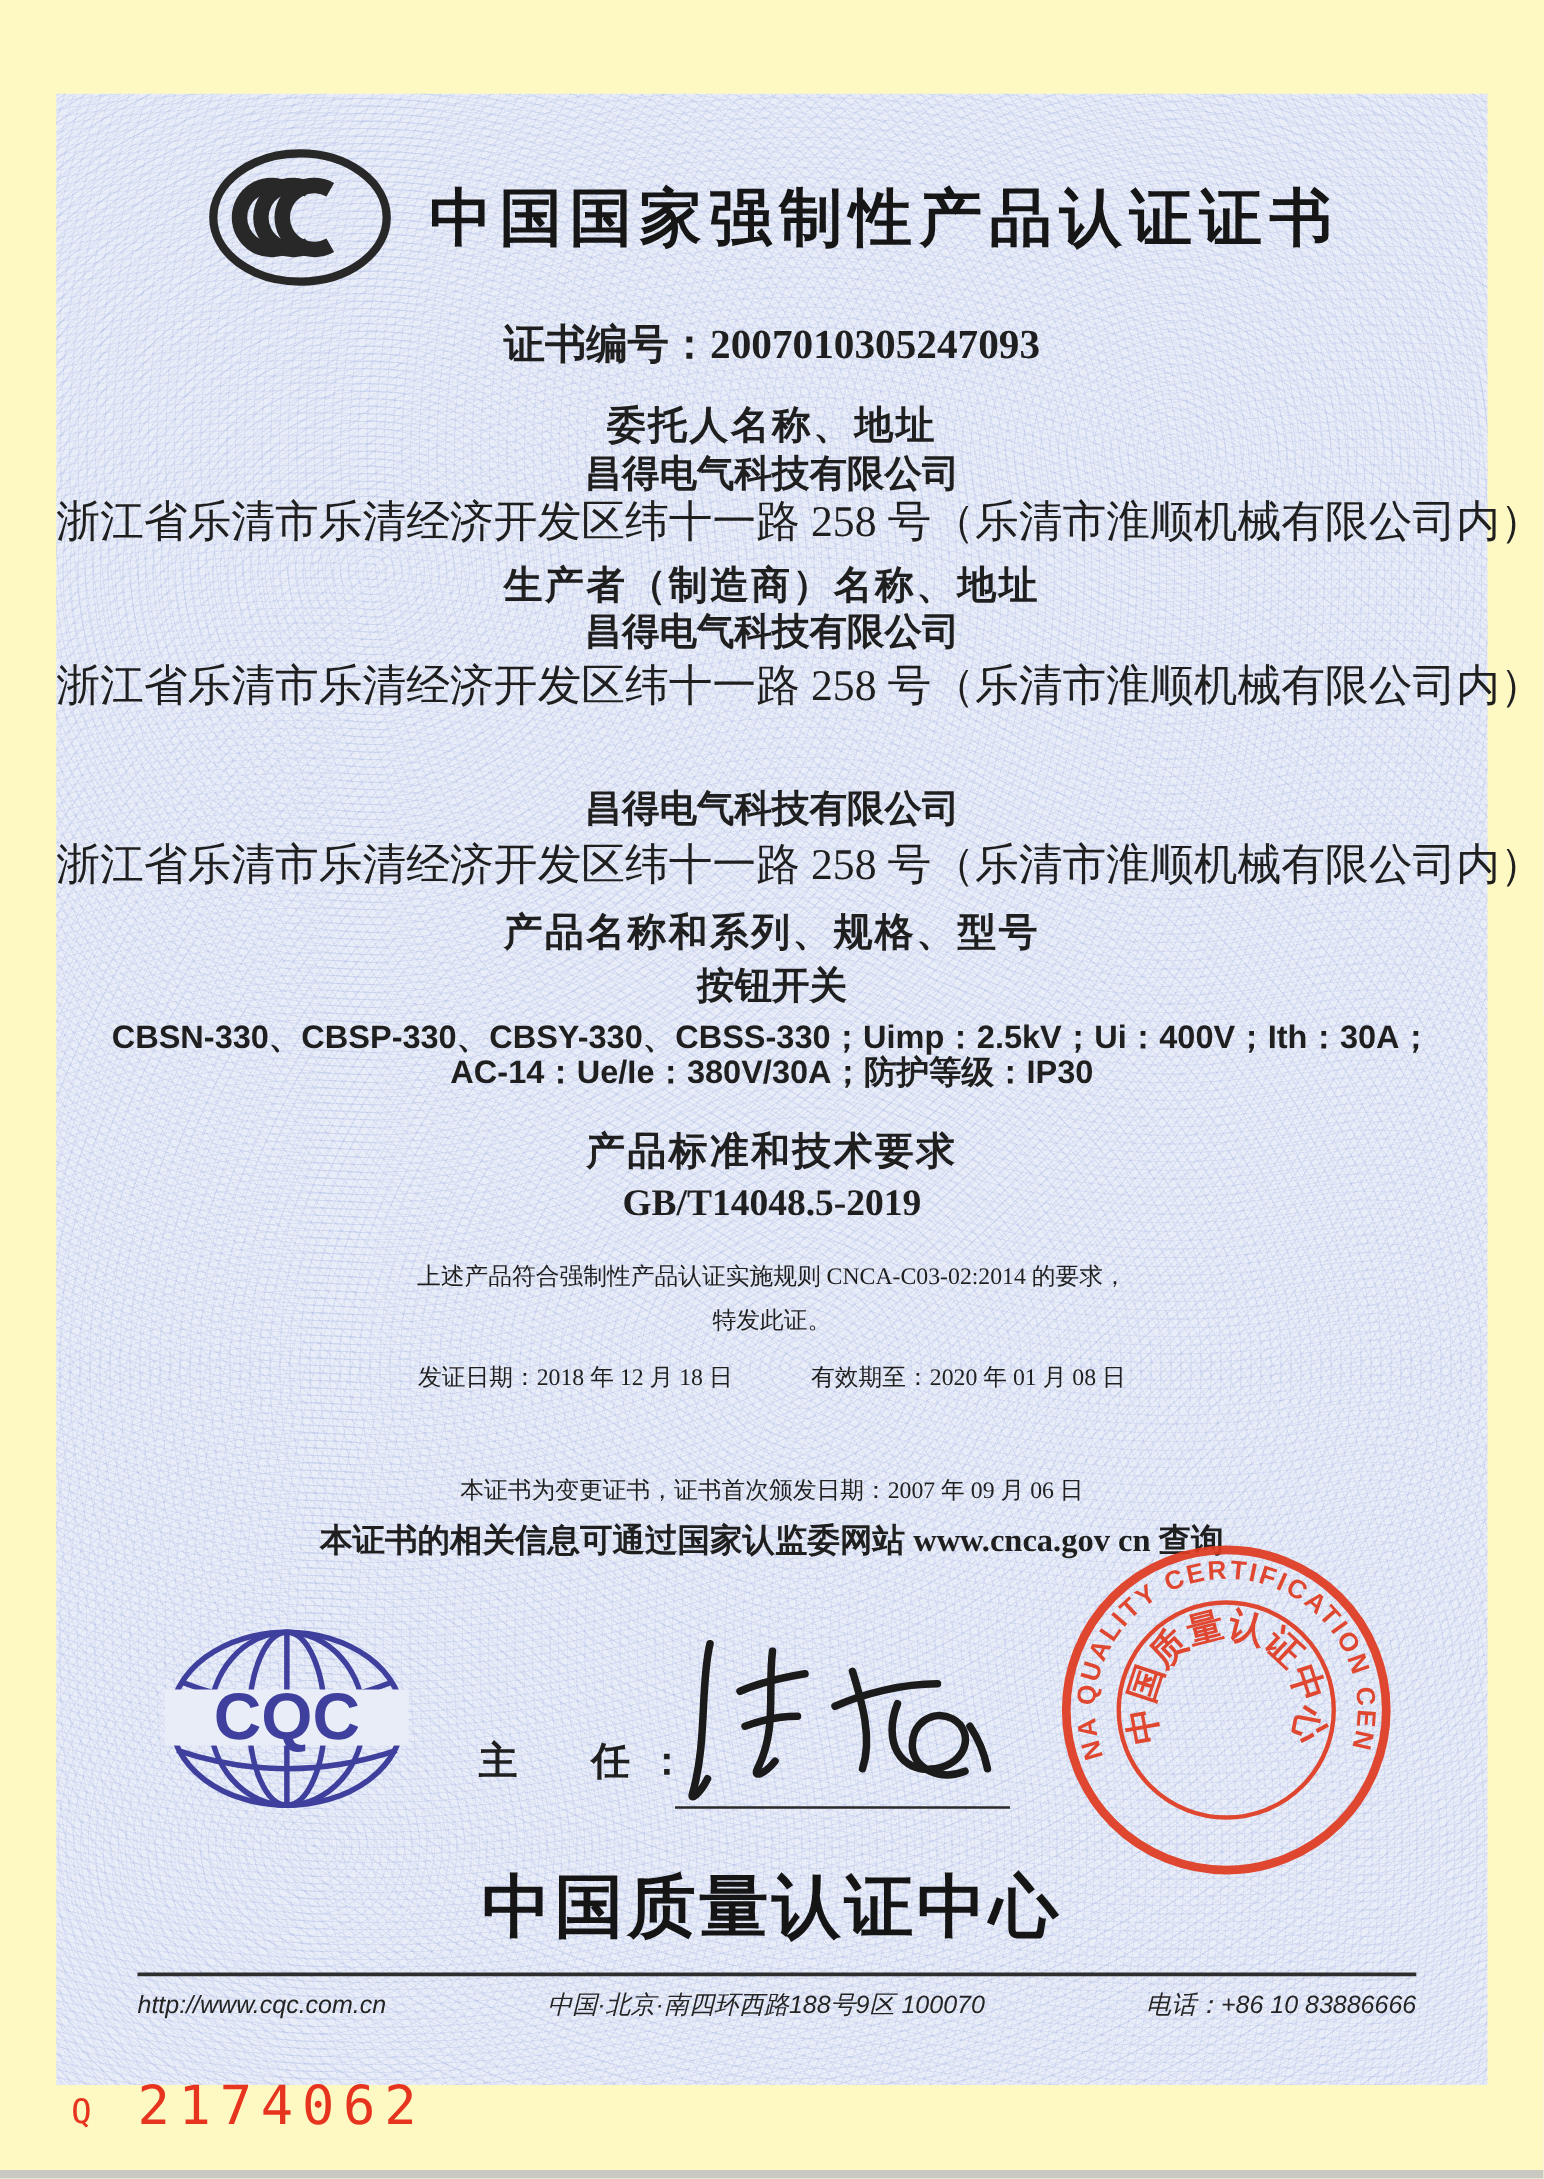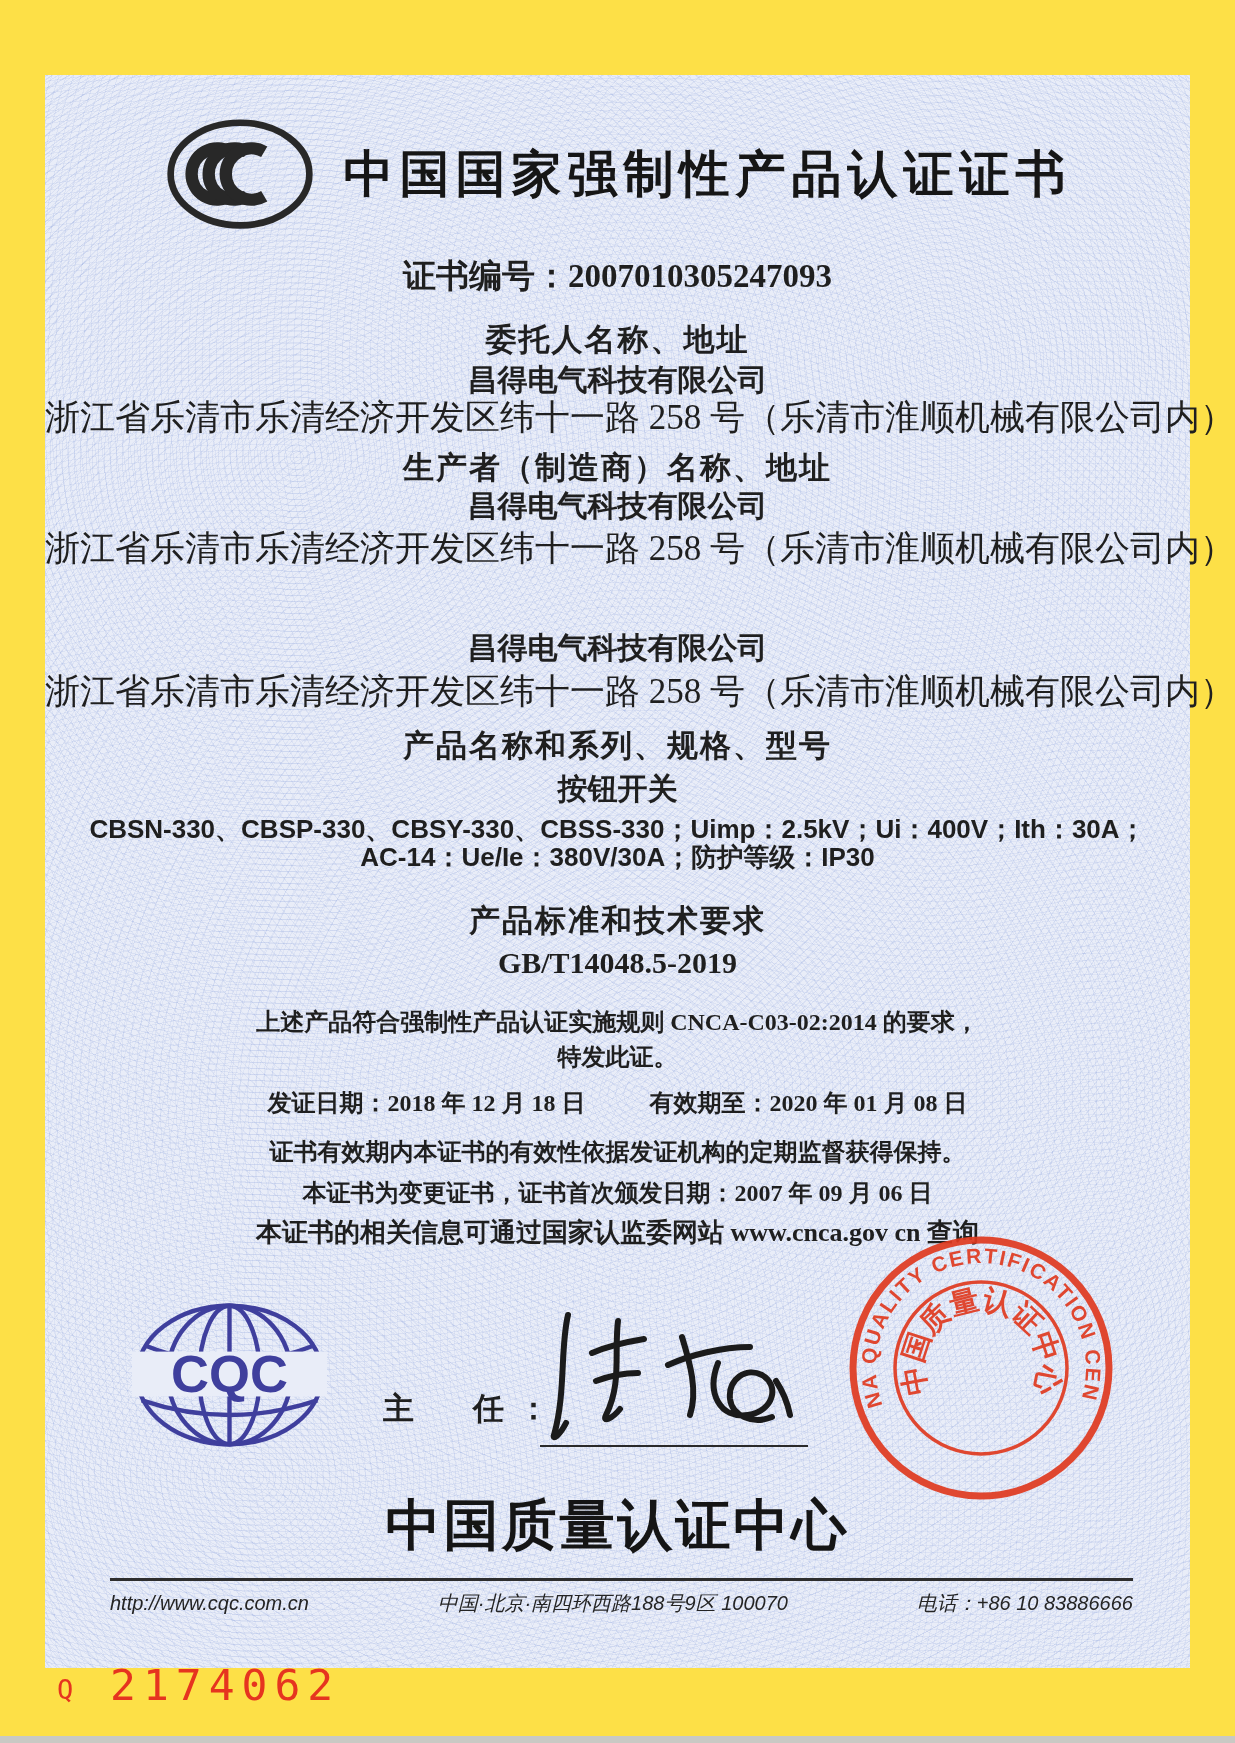--- a/index.html
+++ b/index.html
@@ -1,31 +1,31 @@
 <!DOCTYPE html>
 <html><head>
 <meta charset="utf-8">
 <style>
   html,body{margin:0;padding:0;background:#f6f6f3;}
-  .page{position:relative;width:1235px;height:1743px;background:#fde047;overflow:hidden;
+  .page{position:relative;width:1235px;height:1743px;background:#fef9c3;overflow:hidden;
         font-family:"Liberation Serif","DejaVu Serif",serif;color:#1f1f1f;}
   .cert{position:absolute;left:45px;top:75px;width:1145px;height:1593px;
         background-color:#e9edf8;
         background-image:
           repeating-radial-gradient(circle at 22% 24%, rgba(128,152,216,.15) 0 1px, rgba(0,0,0,0) 1px 6px),
           repeating-radial-gradient(circle at 78% 18%, rgba(128,152,216,.13) 0 1px, rgba(0,0,0,0) 1px 7px),
           repeating-radial-gradient(circle at 52% 64%, rgba(128,152,216,.12) 0 1px, rgba(0,0,0,0) 1px 8px),
           repeating-radial-gradient(circle at 18% 88%, rgba(128,152,216,.12) 0 1px, rgba(0,0,0,0) 1px 6px),
           repeating-radial-gradient(circle at 92% 78%, rgba(128,152,216,.11) 0 1px, rgba(0,0,0,0) 1px 7px);}
   .line{position:absolute;left:0;right:0;text-align:center;line-height:40px;white-space:nowrap;}
   .h{font-weight:700;font-size:31px;letter-spacing:2px;font-family:"Liberation Sans","DejaVu Sans",sans-serif;}
   .kai{font-size:30px;font-weight:600;}
   .addr{font-size:35px;font-weight:500;}
   .mono-models{font-family:"Liberation Sans","DejaVu Sans",sans-serif;font-size:26px;font-weight:600;}
-  .stmt{font-size:24px;font-weight:700;}
+  .stmt{font-size:19px;font-weight:400;}
   .header-row{position:absolute;top:42px;left:0;right:0;display:flex;align-items:center;justify-content:center;gap:28px;}
   .cert-title{font-family:"Liberation Sans","DejaVu Sans",sans-serif;font-weight:700;font-size:50px;letter-spacing:6px;color:#161616;}
   .cert-no{font-size:33px;font-weight:700;}
   .org-big{font-family:"Liberation Sans","DejaVu Sans",sans-serif;font-size:55px;font-weight:700;letter-spacing:3px;color:#151515;}
   .director{position:absolute;font-size:31px;font-weight:700;letter-spacing:14px;}
   .sig-line{position:absolute;border-bottom:2px solid #2a2a2a;}
   .footer-rule{position:absolute;border-top:3px solid #2e2e2e;}
   .footer-row{position:absolute;display:flex;justify-content:space-between;align-items:baseline;
               font-family:"Liberation Sans","DejaVu Sans",sans-serif;font-size:20px;color:#242424;font-style:italic;}
   .serial{position:absolute;color:#e6341f;font-family:"DejaVu Sans Mono","Liberation Mono",monospace;}
@@ -73,21 +73,20 @@
     <div class="line h" style="top:826px">产品标准和技术要求</div>
     <div class="line kai" style="top:868px">GB/T14048.5-2019</div>
 
     <div class="line stmt" style="top:927px">上述产品符合强制性产品认证实施规则 CNCA-C03-02:2014 的要求，</div>
     <div class="line stmt" style="top:962px">特发此证。</div>
 
     <div class="line stmt" style="top:1008px">
       <span>发证日期：2018 年 12 月 18 日</span>
       <span style="margin-left:58px">有效期至：2020 年 01 月 08 日</span>
     </div>
-    <div class="line stmt" style="top:1057px">证书有效期内本证书的有效性依据发证机构的定期监督获得保持。</div>
     <div class="line stmt" style="top:1098px">本证书为变更证书，证书首次颁发日期：2007 年 09 月 06 日</div>
     <div class="line" style="top:1138px;font-size:26px;font-weight:600">本证书的相关信息可通过国家认监委网站 www.cnca.gov cn 查询</div>
 
     <div style="position:absolute;left:87px;top:1225px">
       <svg width="195" height="150" viewBox="0 0 200 152">
         <g stroke="#3f3f9d" stroke-width="4.5" fill="none">
           <ellipse cx="100" cy="76" rx="95" ry="71"></ellipse>
           <ellipse cx="100" cy="76" rx="63" ry="71"></ellipse>
           <ellipse cx="100" cy="76" rx="31" ry="71"></ellipse>
           <line x1="100" y1="5" x2="100" y2="147"></line>

